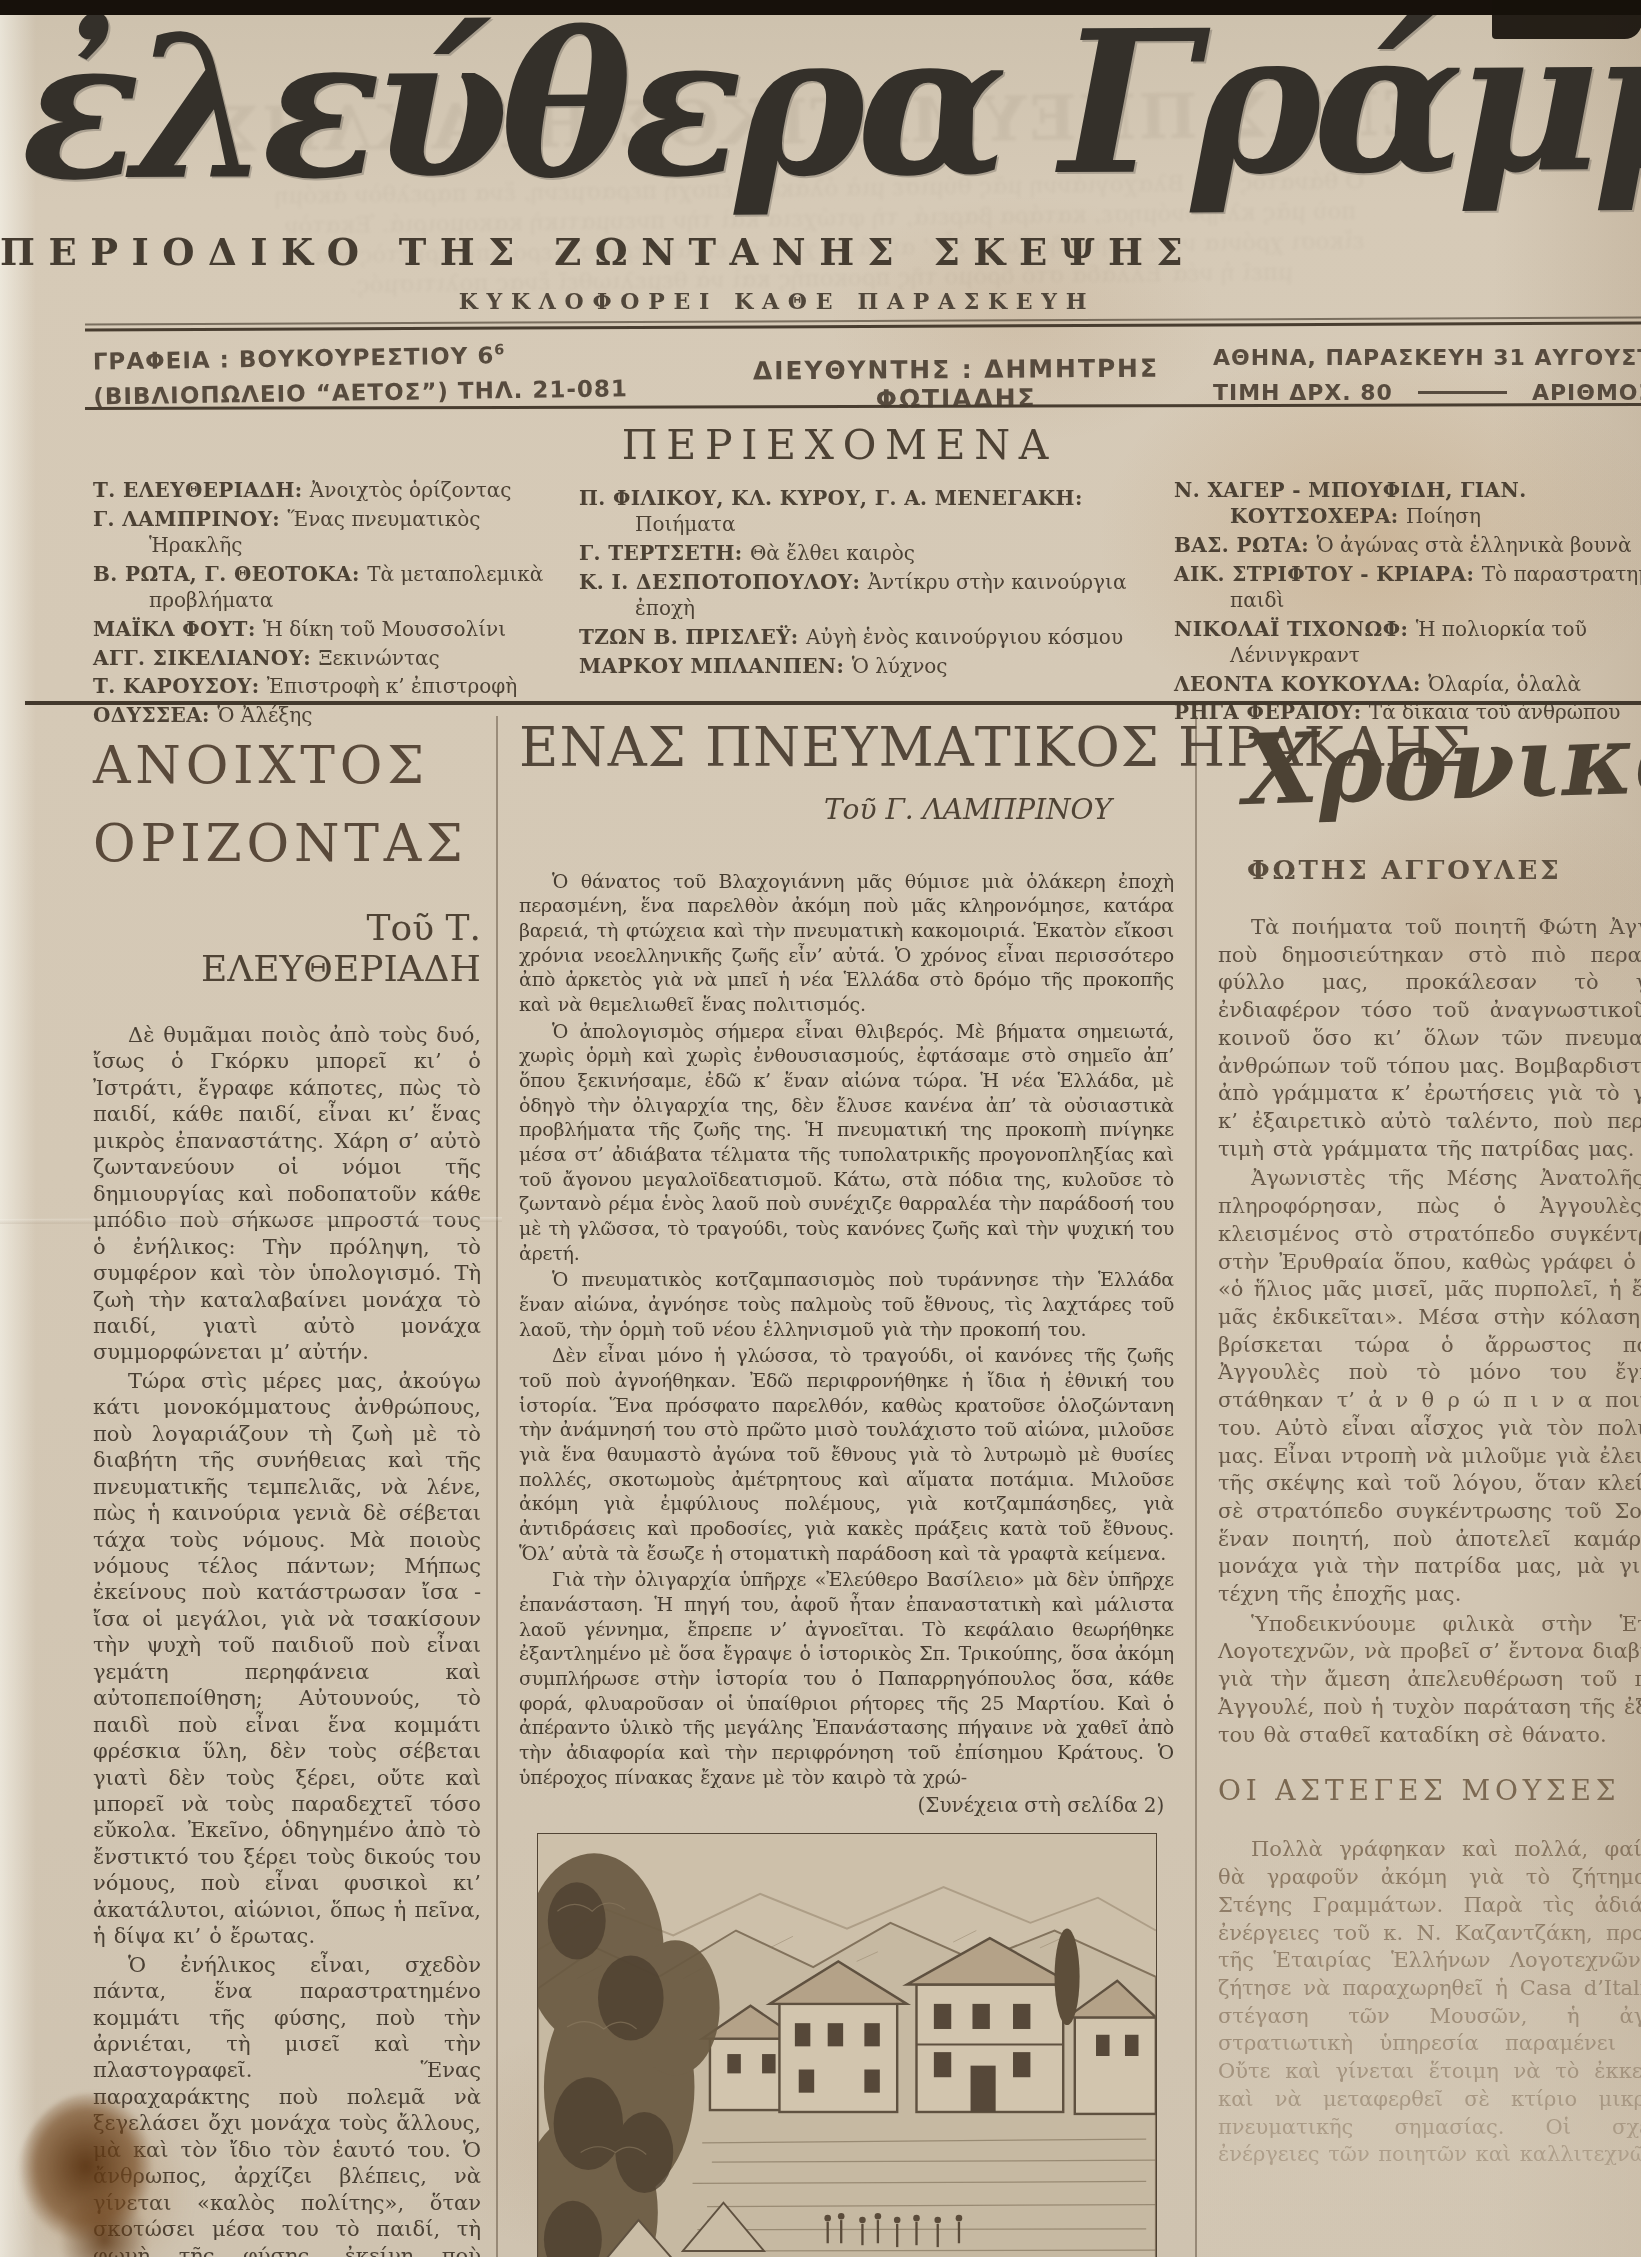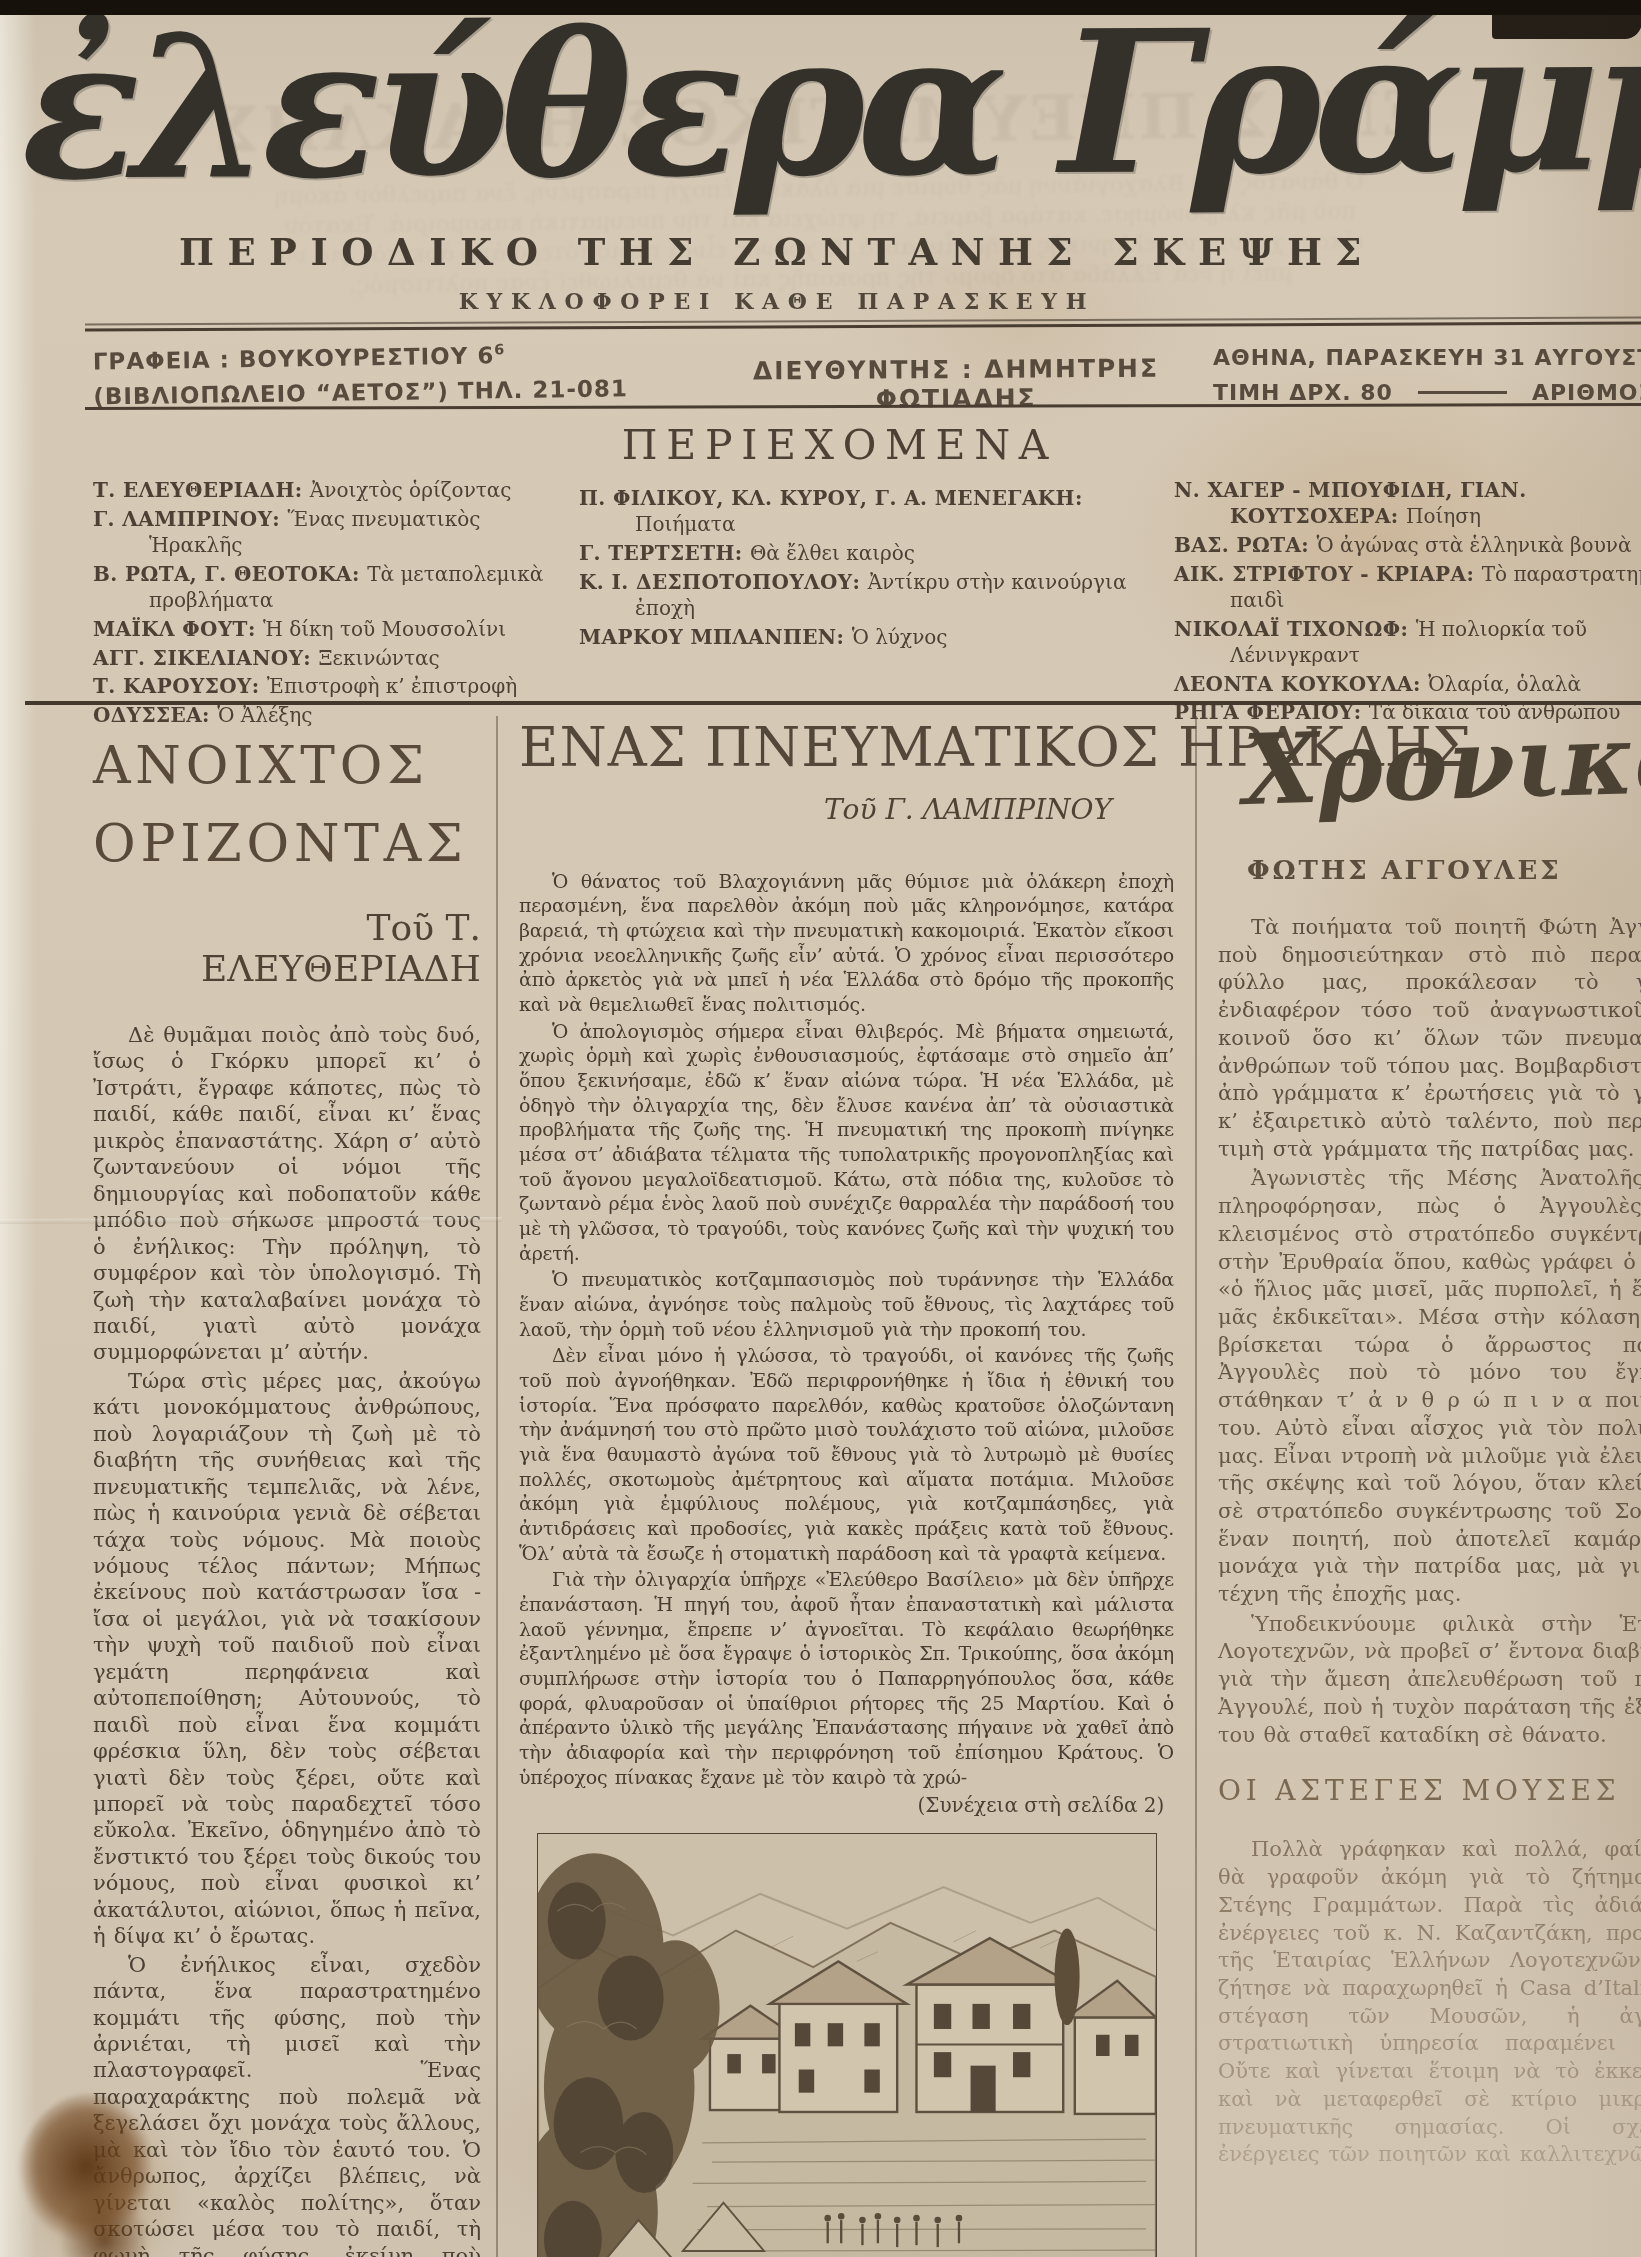--- a/index.html
+++ b/index.html
@@ -37,21 +37,21 @@
   .rule-1b{top:325px;left:85px;right:0;height:2.9px;transform:rotate(-.25deg);}
   .rule-2{top:405px;left:85px;right:0;height:2.9px;transform:rotate(-.15deg);}
   .rule-3{top:701px;left:25px;right:0;height:3.9px;background:#42382c;}
   .vrule{position:absolute;width:1.9px;background:rgba(95,80,62,.5);top:716px;bottom:0;z-index:5;}
   .vrule-a{left:496px;}
   .vrule-b{left:1195px;}
   
   .masthead{position:absolute;top:3.9px;left:21px;right:-116px;z-index:6;white-space:nowrap;overflow:visible;
     font-style:italic;font-weight:bold;font-size:197px;line-height:1.02;color:#34302a;
     letter-spacing:-8.7px;transform:rotate(-.3deg);text-shadow:1.9px 1.9px 0 rgba(52,48,42,.25);}
-  .subtitle{position:absolute;top:230px;left:0;right:87px;text-align:center;z-index:6;
+  .subtitle{position:absolute;top:230px;left:0;right:87px;z-index:6;
     font-size:37px;letter-spacing:13.5px;color:#453c31;font-weight:bold;}
   .frequency{position:absolute;top:288px;left:0;right:87px;text-align:center;z-index:6;
     font-size:22px;letter-spacing:8.7px;color:#50463a;font-weight:bold;}
   
   .info{position:absolute;z-index:6;font-family:"DejaVu Sans","Liberation Sans",sans-serif;color:#574b3e;}
   .info-left{top:340px;left:93px;width:579px;font-size:23px;font-weight:bold;line-height:1.5;transform:rotate(-.9deg);letter-spacing:1px;}
   .info-left sup{font-size:14.5px;}
   .info-center{top:355px;left:753px;width:406px;font-size:25px;font-weight:bold;text-align:center;letter-spacing:1.9px;transform:rotate(-.4deg);}
   .info-right{top:340px;left:1213px;width:454px;font-size:22px;font-weight:bold;line-height:1.6;letter-spacing:1px;white-space:nowrap;}
   .price-row{display:flex;align-items:center;gap:25px;}
@@ -137,20 +137,21 @@
       <div class="toc-item"><span class="toc-a">Β. ΡΩΤΑ, Γ. ΘΕΟΤΟΚΑ: </span><span class="toc-t">Τὰ μεταπολεμικὰ προβλήματα</span></div>
       <div class="toc-item"><span class="toc-a">ΜΑΪΚΛ ΦΟΥΤ: </span><span class="toc-t">Ἡ δίκη τοῦ Μουσσολίνι</span></div>
       <div class="toc-item"><span class="toc-a">ΑΓΓ. ΣΙΚΕΛΙΑΝΟΥ: </span><span class="toc-t">Ξεκινώντας</span></div>
       <div class="toc-item"><span class="toc-a">Τ. ΚΑΡΟΥΣΟΥ: </span><span class="toc-t">Ἐπιστροφὴ κ’ ἐπιστροφὴ</span></div>
       <div class="toc-item"><span class="toc-a">ΟΔΥΣΣΕΑ: </span><span class="toc-t">Ὁ Ἀλέξης</span></div>
     </div>
   <div class="toc toc-2">
       <div class="toc-item"><span class="toc-a">Π. ΦΙΛΙΚΟΥ, ΚΛ. ΚΥΡΟΥ, Γ. Α. ΜΕΝΕΓΑΚΗ: </span><span class="toc-t">Ποιήματα</span></div>
       <div class="toc-item"><span class="toc-a">Γ. ΤΕΡΤΣΕΤΗ: </span><span class="toc-t">Θὰ ἔλθει καιρὸς</span></div>
       <div class="toc-item"><span class="toc-a">Κ. Ι. ΔΕΣΠΟΤΟΠΟΥΛΟΥ: </span><span class="toc-t">Ἀντίκρυ στὴν καινούργια ἐποχὴ</span></div>
+      <div class="toc-item"><span class="toc-a">ΤΖΩΝ Β. ΠΡΙΣΛΕΫ: </span><span class="toc-t">Αὐγὴ ἑνὸς καινούργιου κόσμου</span></div>
       <div class="toc-item"><span class="toc-a">ΜΑΡΚΟΥ ΜΠΛΑΝΠΕΝ: </span><span class="toc-t">Ὁ λύχνος</span></div>
     </div>
   <div class="toc toc-3">
       <div class="toc-item"><span class="toc-a">Ν. ΧΑΓΕΡ - ΜΠΟΥΦΙΔΗ, ΓΙΑΝ. ΚΟΥΤΣΟΧΕΡΑ: </span><span class="toc-t">Ποίηση</span></div>
       <div class="toc-item"><span class="toc-a">ΒΑΣ. ΡΩΤΑ: </span><span class="toc-t">Ὁ ἀγώνας στὰ ἑλληνικὰ βουνὰ</span></div>
       <div class="toc-item"><span class="toc-a">ΑΙΚ. ΣΤΡΙΦΤΟΥ - ΚΡΙΑΡΑ: </span><span class="toc-t">Τὸ παραστρατημένο παιδὶ</span></div>
       <div class="toc-item"><span class="toc-a">ΝΙΚΟΛΑΪ ΤΙΧΟΝΩΦ: </span><span class="toc-t">Ἡ πολιορκία τοῦ Λένινγκραντ</span></div>
       <div class="toc-item"><span class="toc-a">ΛΕΟΝΤΑ ΚΟΥΚΟΥΛΑ: </span><span class="toc-t">Ὀλαρία, ὁλαλὰ</span></div>
       <div class="toc-item"><span class="toc-a">ΡΗΓΑ ΦΕΡΑΙΟΥ: </span><span class="toc-t">Τὰ δίκαια τοῦ ἀνθρώπου</span></div>
     </div>

